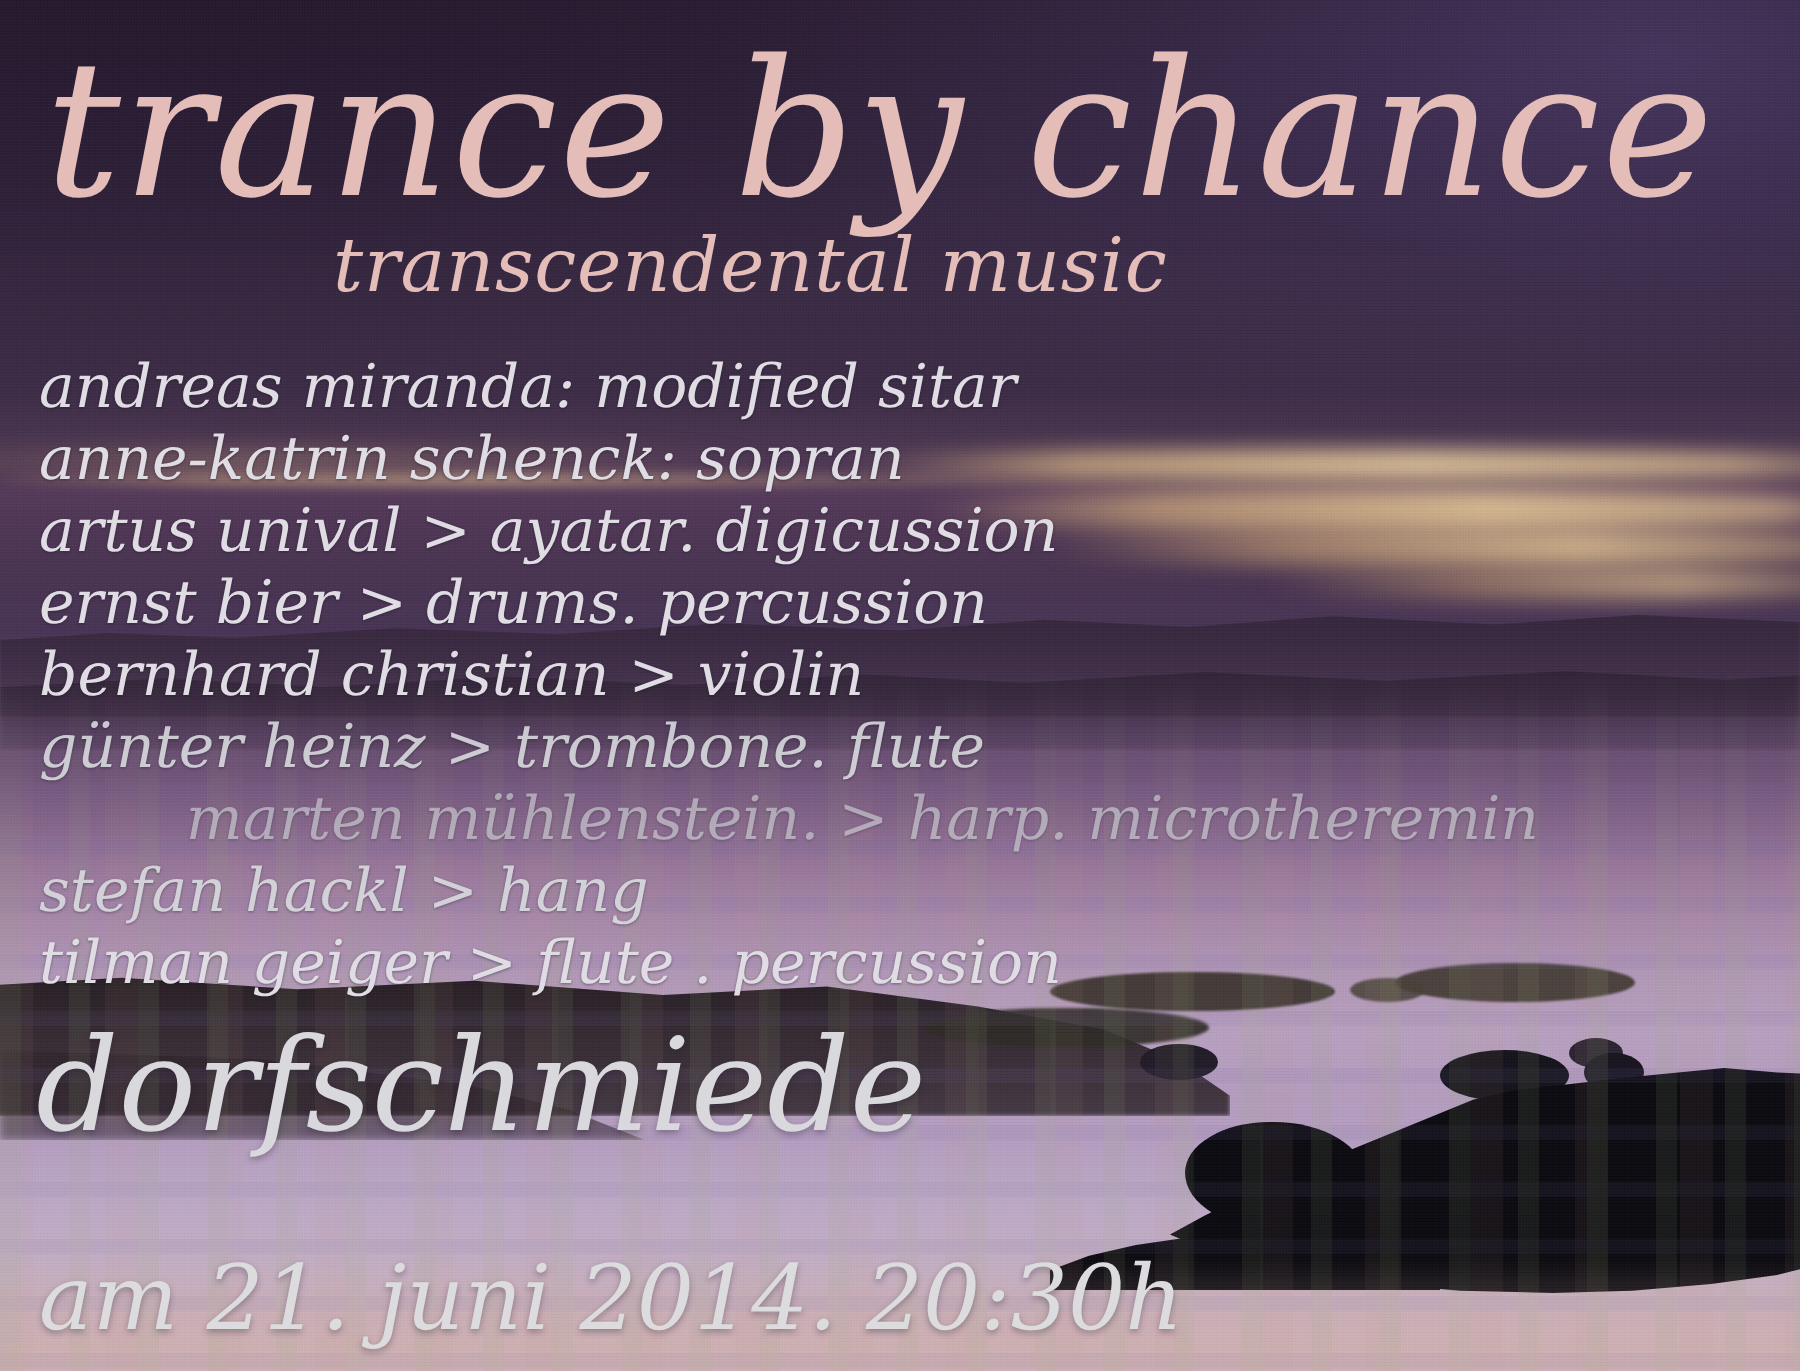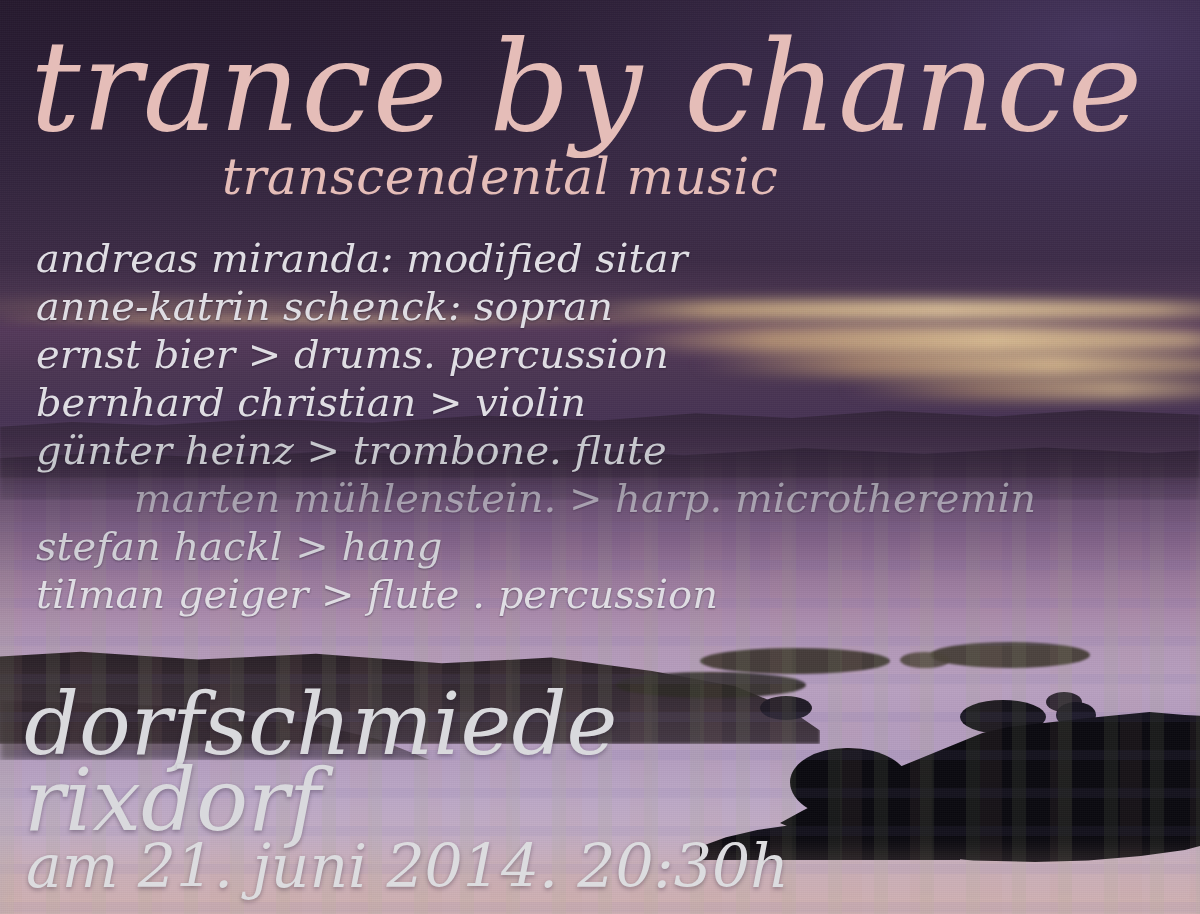--- a/index.html
+++ b/index.html
@@ -185,21 +185,21 @@
     font-family: "DejaVu Serif", serif;
     font-style: italic;
     font-size: 50px;
     line-height: 1;
     letter-spacing: .5px;
     color: #e5bdb8;
   }
 
   .performers {
     position: absolute;
-    left: 36px; top: 234px;
+    left: 26px; top: 234px;
     width: 1000px;
   }
   .performer {
     font-family: "DejaVu Serif", serif;
     font-style: italic;
     font-size: 40px;
     line-height: 48px;
     color: #dfdde3;
     white-space: nowrap;
     text-shadow: 0 1px 2px rgba(30,20,40,.45);
@@ -266,28 +266,28 @@
   <div class="bg-layer mottle"></div>
   <div class="bg-layer grain"></div>
 
   <div class="txt title">trance by chance</div>
 
   <div class="txt subtitle">transcendental music</div>
 
   <div class="performers">
     <div class="performer">andreas miranda: modified sitar</div>
     <div class="performer">anne-katrin schenck: sopran</div>
+    <div class="performer">artus unival &gt; ayatar. digicussion</div>
     <div class="performer">ernst bier &gt; drums. percussion</div>
     <div class="performer">bernhard christian &gt; violin</div>
     <div class="performer dim">günter heinz &gt; trombone. flute</div>
     <div class="performer faded">marten mühlenstein. &gt; harp. microtheremin</div>
     <div class="performer dim">stefan hackl &gt; hang</div>
     <div class="performer">tilman geiger &gt; flute . percussion</div>
   </div>
 
   <div class="txt venue">
     <span class="line1">dorfschmiede</span>
-    <span class="line2">rixdorf</span>
   </div>
 
   <div class="txt date">am 21. juni 2014. 20:30h</div>
 
 </div>
 
 </body></html>

